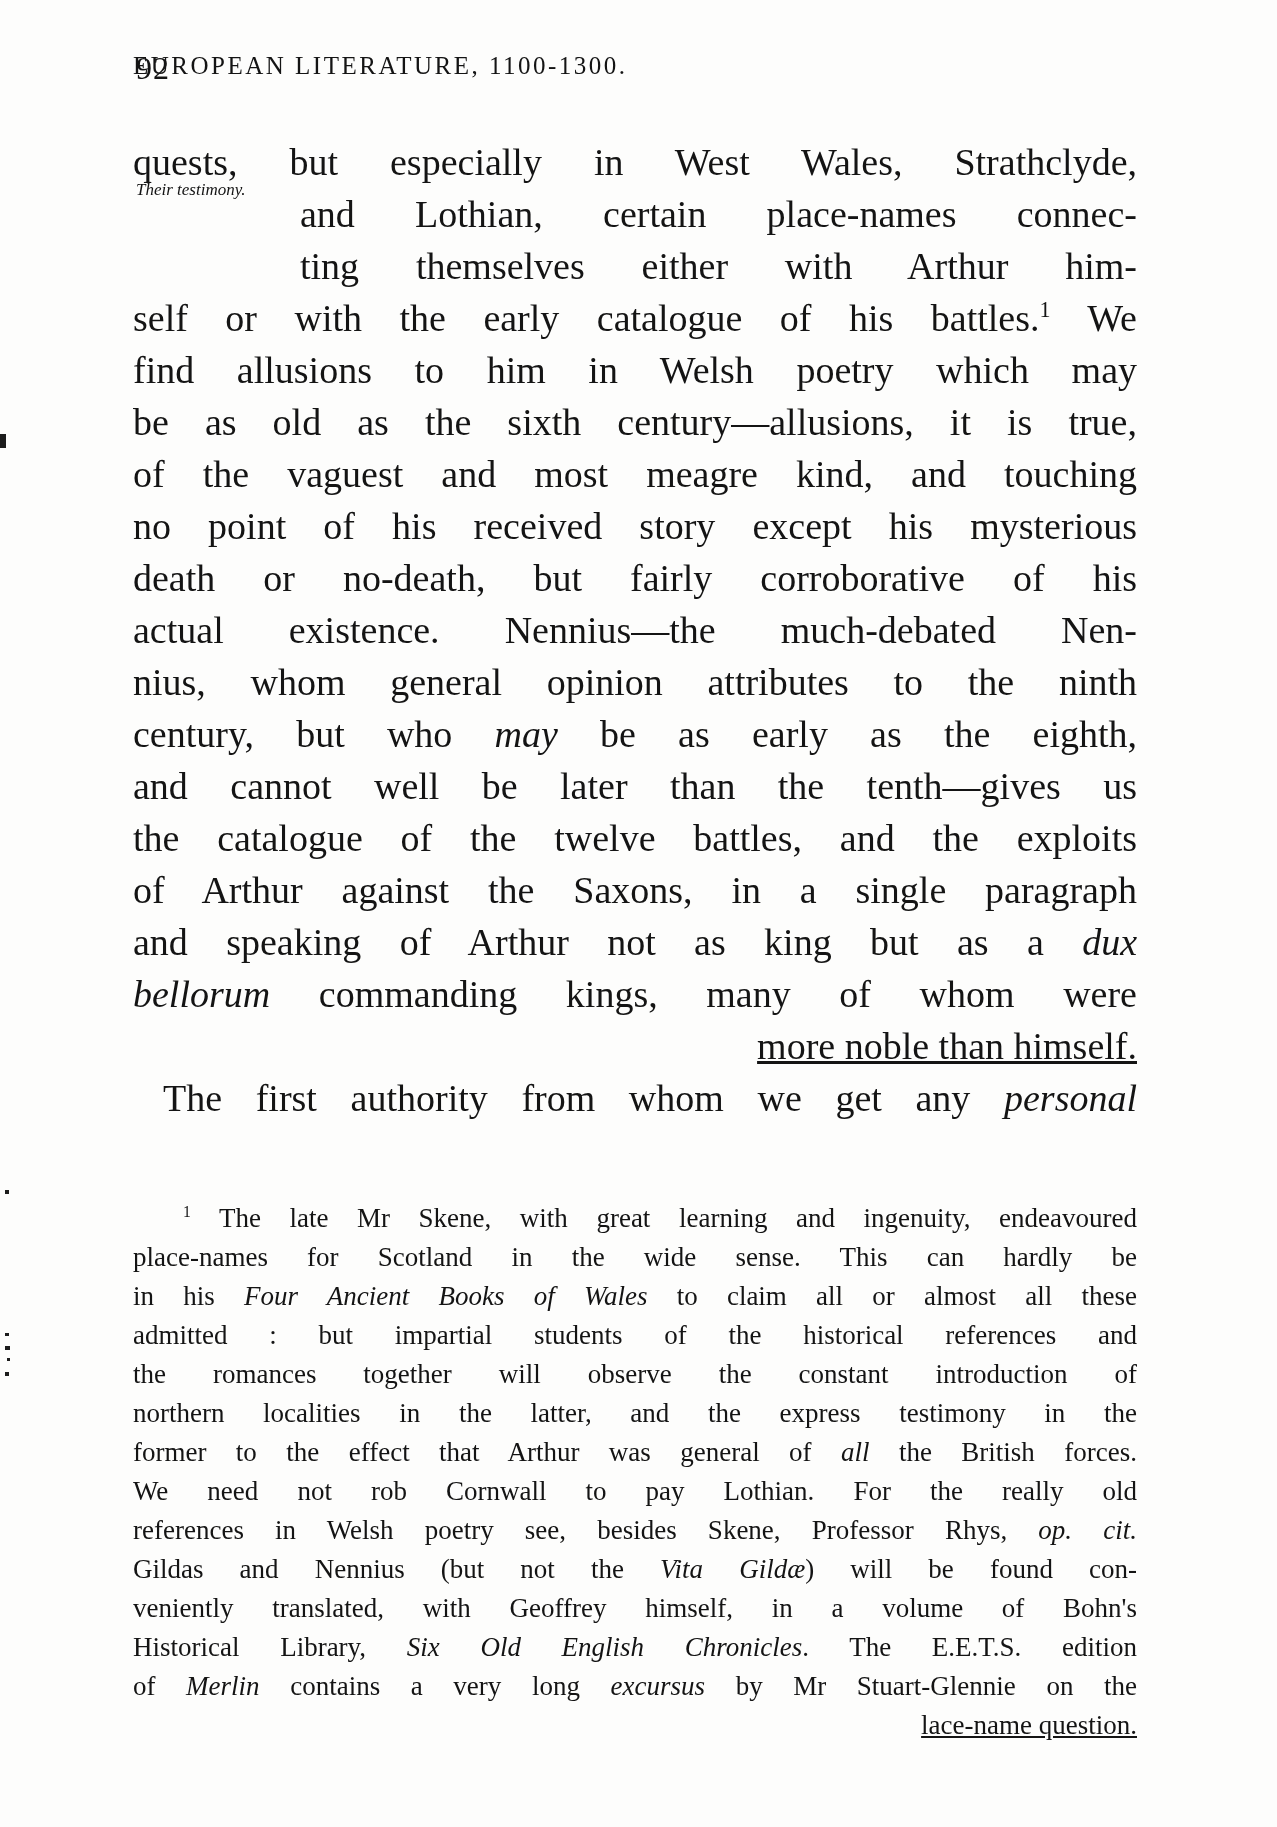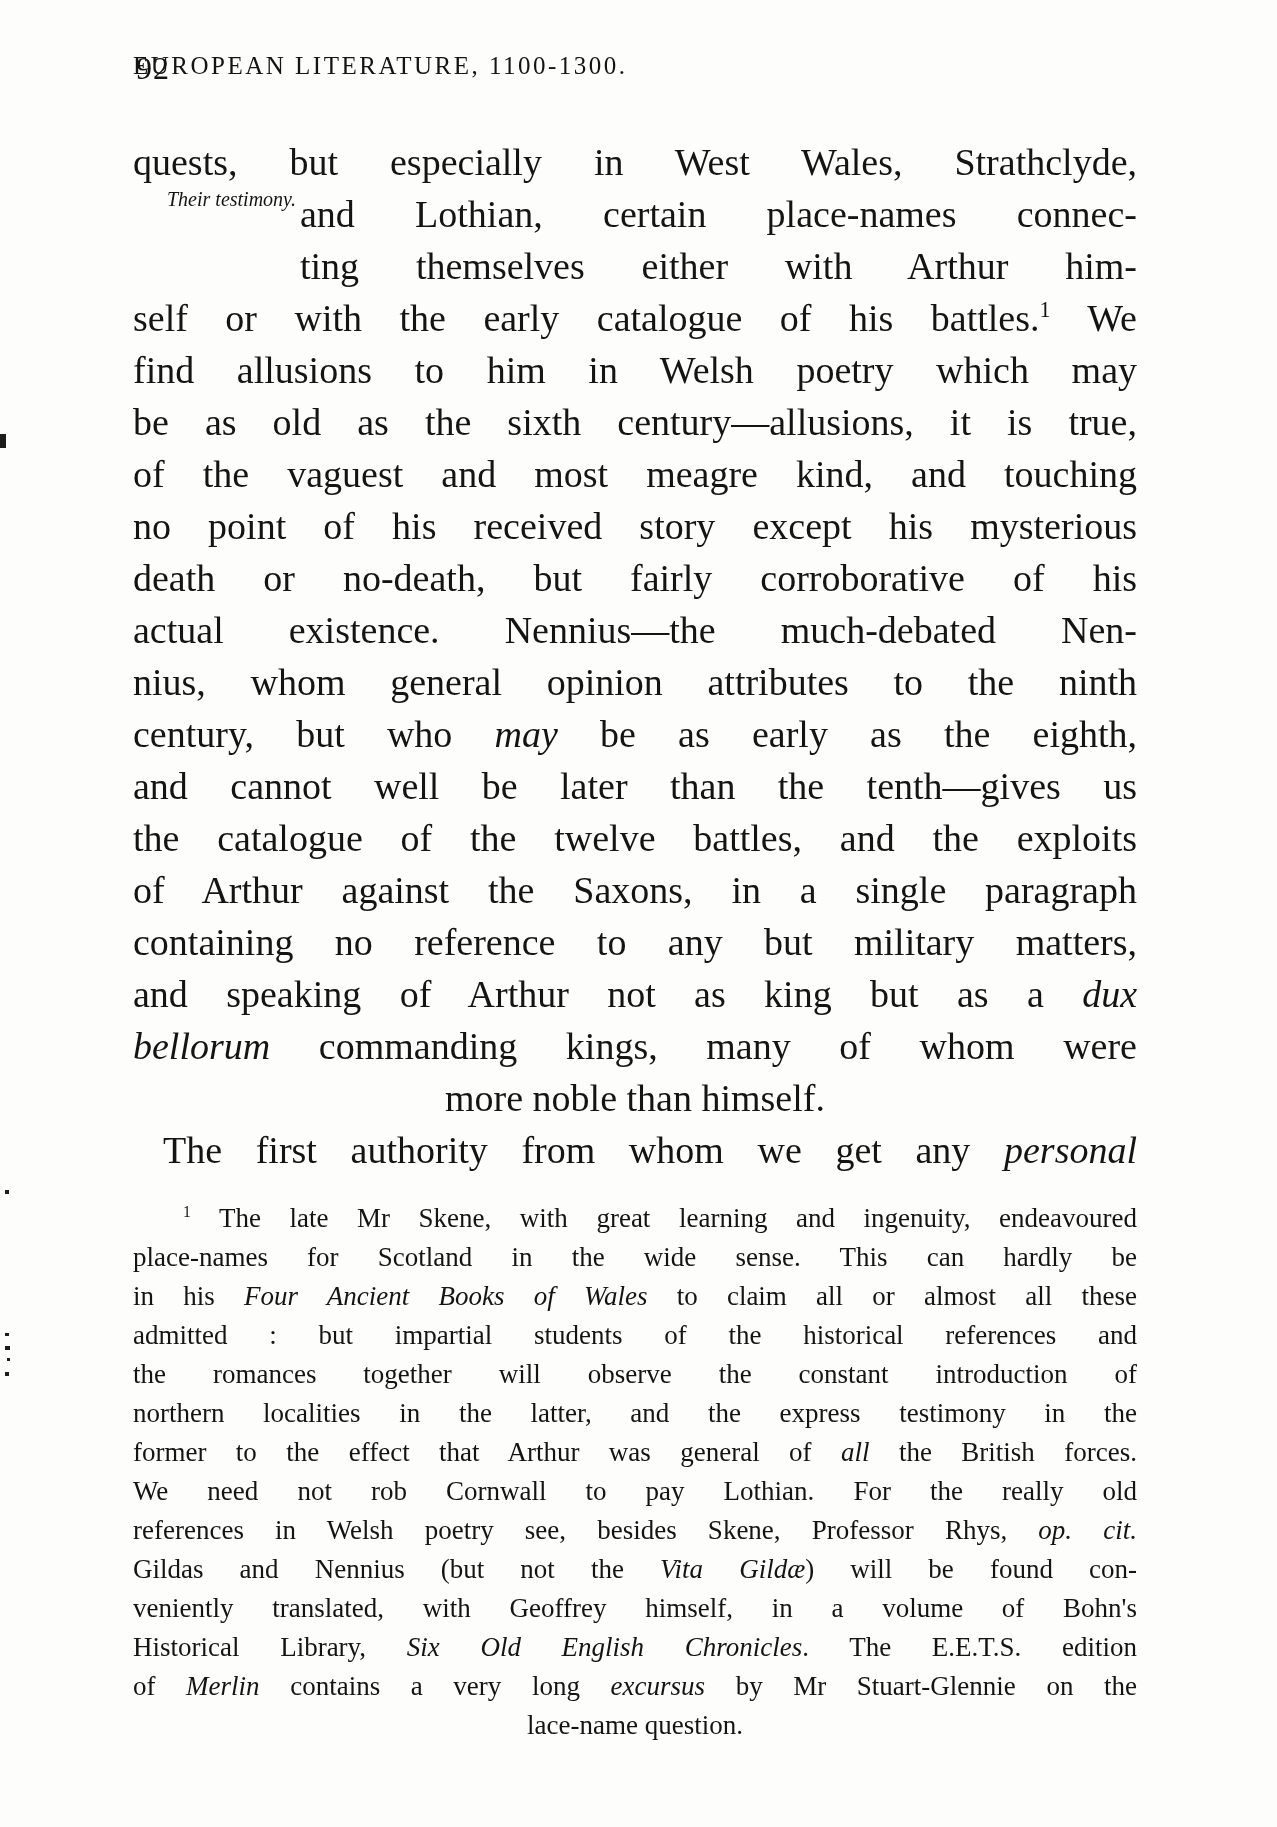--- a/index.html
+++ b/index.html
@@ -25,25 +25,24 @@
     left:133px; top:52px;
     width:845px;
     text-align:left;
     font-size:25px;
     letter-spacing:2.5px;
     white-space:nowrap;
   }
   
   .sidenote{
     position:absolute;
-    left:136px; top:188px;
+    left:136px; top:180px;
     font-style:italic;
-    font-size:20px;
+    font-size:17px;
     white-space:nowrap;
-    margin-left:31px;
   }
   
   .body-block{
     position:absolute;
     left:133px; top:136px;
     width:1004px;
     font-size:38px;
   }
   .body-block .tline{
     height:52px;
@@ -65,21 +64,21 @@
     text-align:justify;
   }
   
   .tline::after{
     content:"";
     display:inline-block;
     width:100%;
     height:0;
     vertical-align:top;
   }
-  .tline.nojust{text-align:center;}
+  .tline.nojust{text-align:right;text-decoration:underline;}
   .tline.nojust::after{content:none;}
   .ind-side{padding-left:167px;}
   .ind-para{padding-left:30px;}
   .ind-fn{padding-left:50px;}
   .it{font-style:italic;}
   .sup{
     font-size:0.58em;
     vertical-align:super;
     line-height:0;
   }
@@ -116,21 +115,20 @@
       <div class="tline"><span>be as old as the sixth century—allusions, it is true,</span></div>
       <div class="tline"><span>of the vaguest and most meagre kind, and touching</span></div>
       <div class="tline"><span>no point of his received story except his mysterious</span></div>
       <div class="tline"><span>death or no-death, but fairly corroborative of his</span></div>
       <div class="tline"><span>actual existence. Nennius—the much-debated Nen-</span></div>
       <div class="tline"><span>nius, whom general opinion attributes to the ninth</span></div>
       <div class="tline"><span>century, but who </span><span class="it">may</span><span> be as early as the eighth,</span></div>
       <div class="tline"><span>and cannot well be later than the tenth—gives us</span></div>
       <div class="tline"><span>the catalogue of the twelve battles, and the exploits</span></div>
       <div class="tline"><span>of Arthur against the Saxons, in a single paragraph</span></div>
-      <div class="tline"><span>containing no reference to any but military matters,</span></div>
       <div class="tline"><span>and speaking of Arthur not as king but as a </span><span class="it">dux</span></div>
       <div class="tline"><span class="it">bellorum</span><span> commanding kings, many of whom were</span></div>
       <div class="tline nojust"><span>more noble than himself.</span></div>
       <div class="tline ind-para"><span>The first authority from whom we get any </span><span class="it">personal</span></div>
     </div>
 
   <div id="footnote-lines" class="fn-block">
       <div class="tline ind-fn"><span class="sup">1</span><span> The late Mr Skene, with great learning and ingenuity, endeavoured</span></div>
       <div class="tline"><span>place-names for Scotland in the wide sense. This can hardly be</span></div>
       <div class="tline"><span>in his </span><span class="it">Four Ancient Books of Wales</span><span> to claim all or almost all these</span></div>

